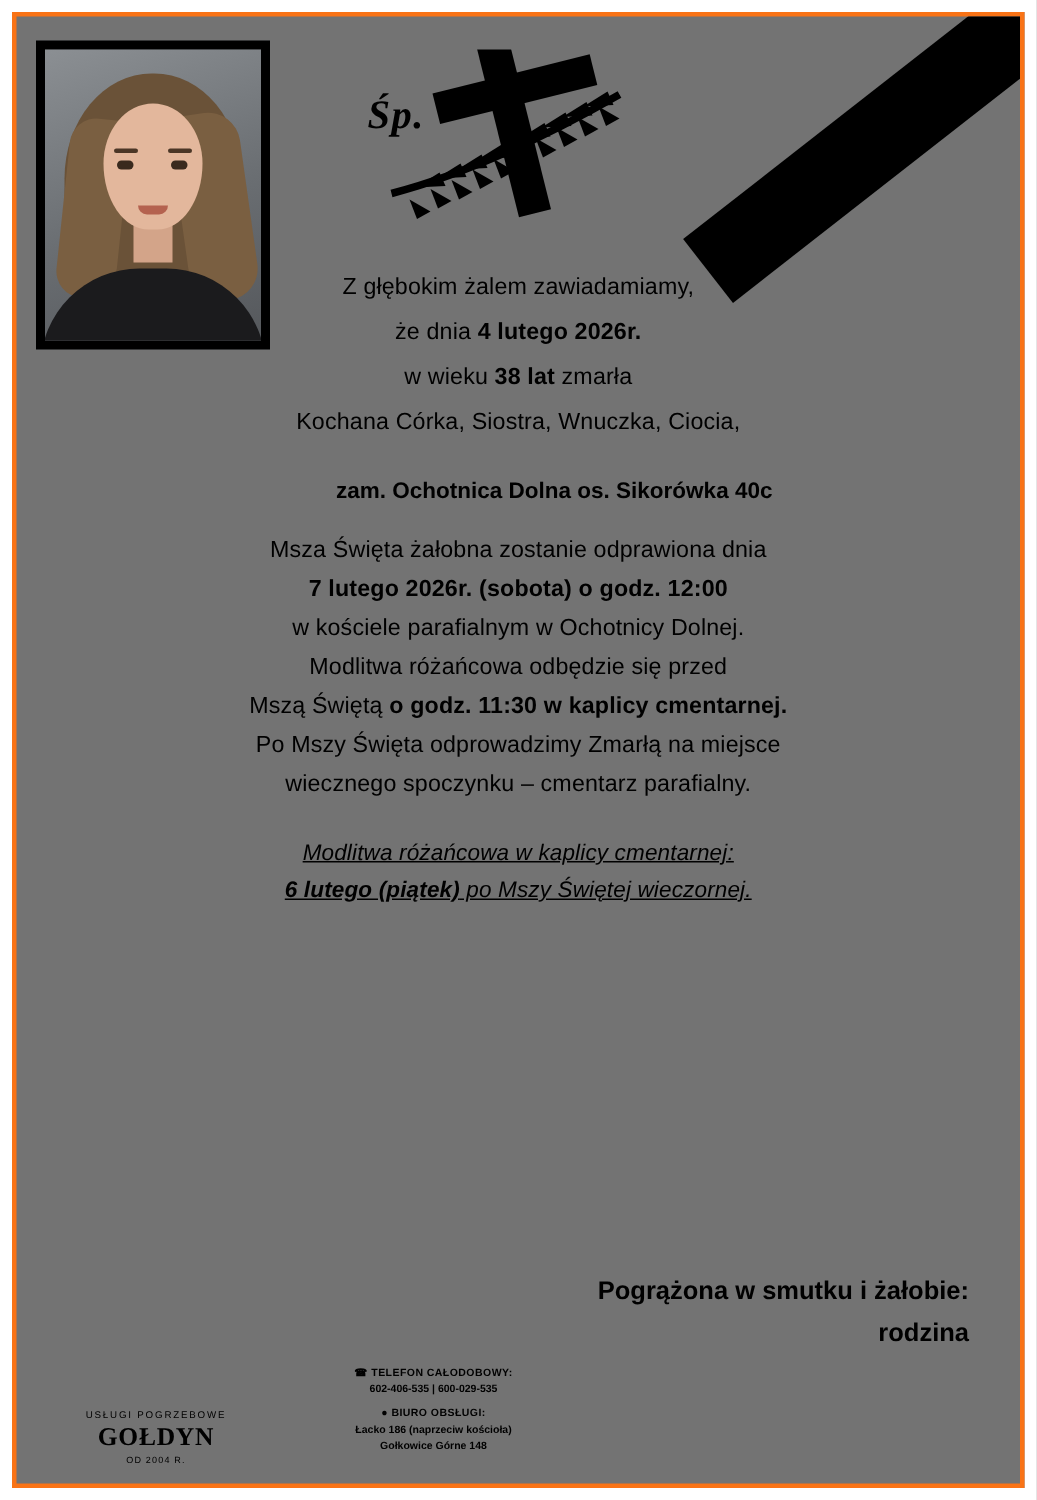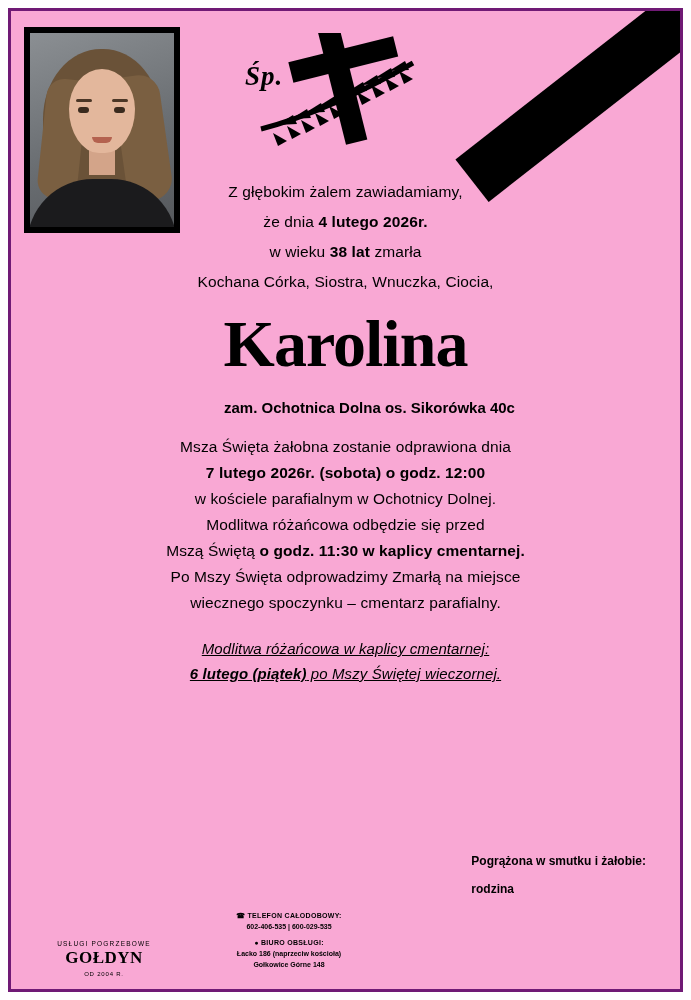--- a/index.html
+++ b/index.html
@@ -19,24 +19,24 @@
     overflow: hidden;
     box-sizing: border-box;
     padding: 8px;
   }
   .frame {
     position: absolute;
     left: 8px;
     top: 8px;
     right: 8px;
     bottom: 8px;
-    border: 3px solid #701a75;
+    border: 3px solid #f97316;
     box-sizing: border-box;
     overflow: hidden;
-    background: #f9a8d4;
+    background: #737373;
   }
   
   .ribbon {
     position: absolute;
     width: 340px;
     height: 54px;
     background: #000000;
     top: 38px;
     right: -96px;
     transform: rotate(-38deg);
@@ -217,23 +217,23 @@
     font-style: italic;
     text-decoration: underline;
   }
   .italic-block .line { line-height: 25px; font-size: 15px; }
   .italic-block .line b { font-weight: bold; }
 
   .signature {
     position: absolute;
     right: 34px;
     bottom: 86px;
-    text-align: left;
-    font-weight: bold;
-    font-size: 12px;
+    text-align: right;
+    font-weight: bold;
+    font-size: 17px;
     line-height: 28px;
   }
 
   .footer {
     position: absolute;
     left: 0;
     right: 0;
     bottom: 6px;
     height: 70px;
   }
@@ -333,21 +333,20 @@
       <div class="sp">Śp.</div>
     </div>
 
     <div class="body-text">
       <div class="line">Z głębokim żalem zawiadamiamy,</div>
       <div class="line"><span>że dnia </span><b>4 lutego 2026r.</b></div>
       <div class="line"><span>w wieku </span><b>38 lat</b><span> zmarła</span></div>
       <div class="line">Kochana Córka, Siostra, Wnuczka, Ciocia,</div>
 
       <div class="name-block">
-        <div class="first-name">Karolina</div>
       </div>
 
       <div class="address">zam. Ochotnica Dolna os. Sikorówka 40c</div>
 
       <div class="mass-block">
         <div class="line">Msza Święta żałobna zostanie odprawiona dnia</div>
         <div class="line"><b>7 lutego 2026r. (sobota) o godz. 12:00</b></div>
         <div class="line">w kościele parafialnym w Ochotnicy Dolnej.</div>
         <div class="line">Modlitwa różańcowa odbędzie się przed</div>
         <div class="line"><span>Mszą Świętą </span><b>o godz. 11:30 w kaplicy cmentarnej.</b></div>

